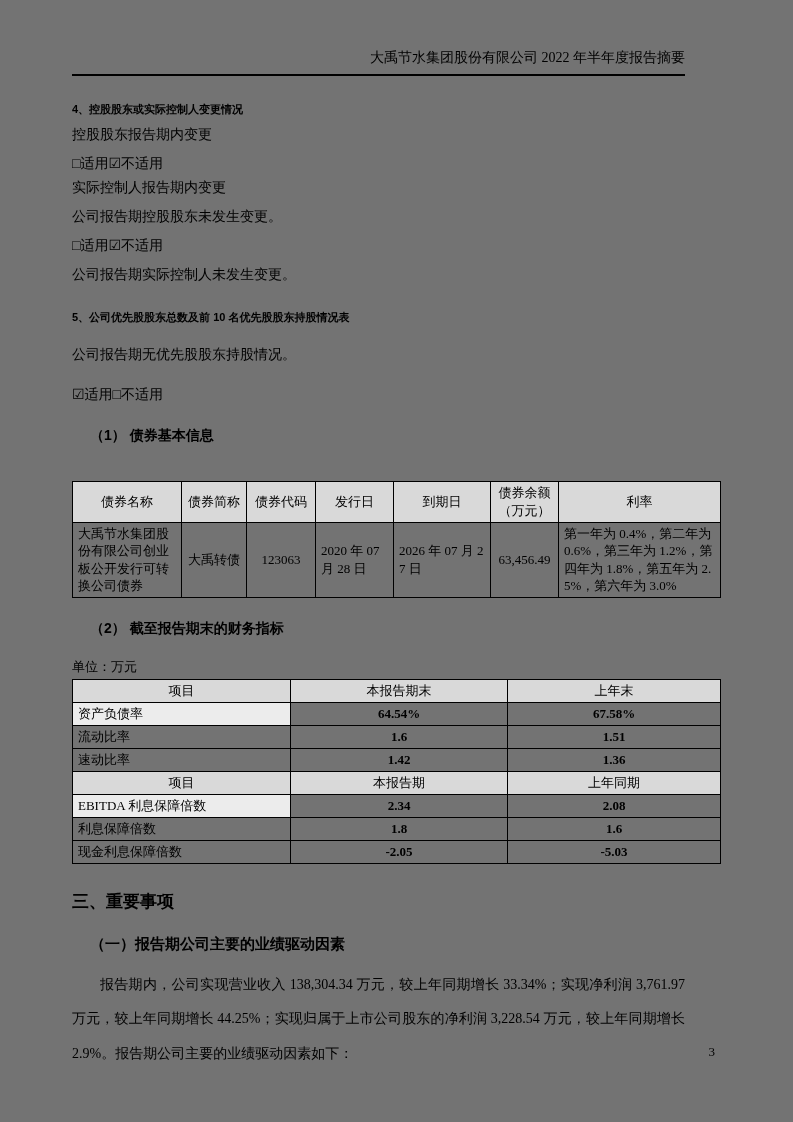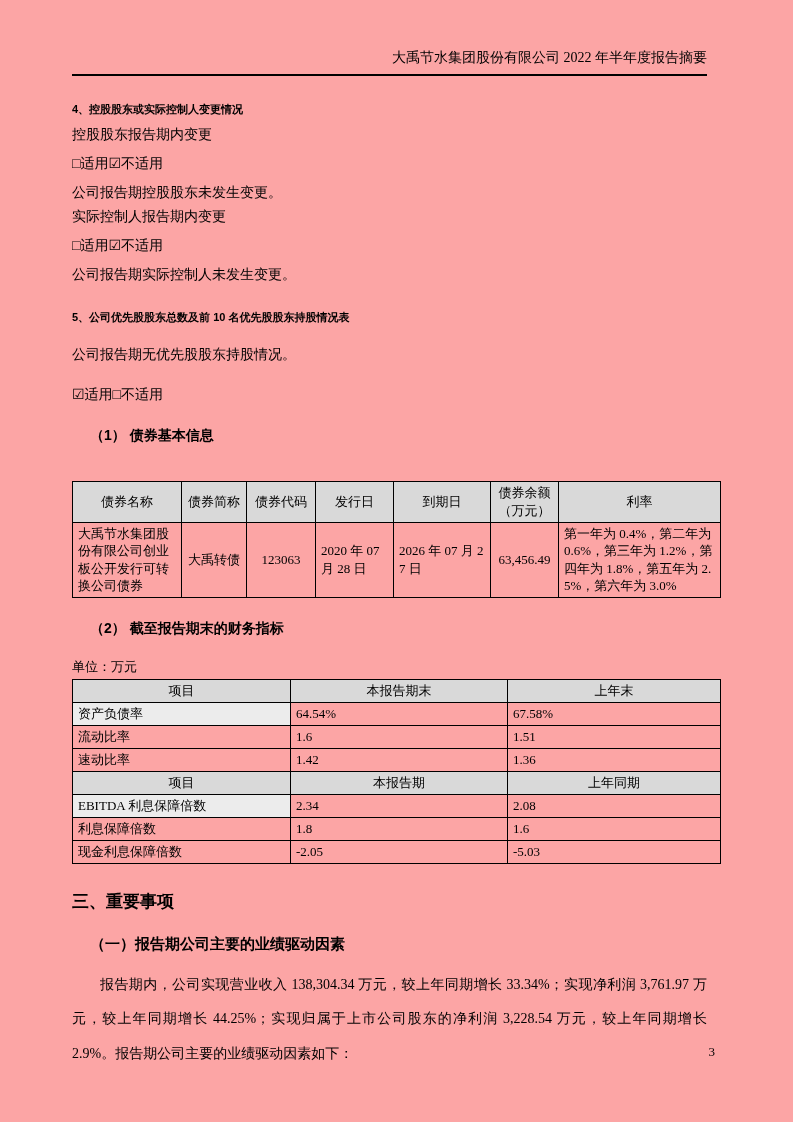--- a/index.html
+++ b/index.html
@@ -1,25 +1,25 @@
 <!DOCTYPE html>
 <html lang="zh"><head>
 <meta charset="utf-8">
 <style>
   html,body{margin:0;padding:0;background:#888;}
   .page{
     position:relative;
     width:793px;height:1122px;
     margin:0 auto;
-    background:#fca5a5;
+    background:#737373;
     font-family:"Liberation Serif","DejaVu Serif",serif;
     color:#000;
     overflow:hidden;
     box-sizing:border-box;
-    padding:0 86px 0 72px;
+    padding:0 108px 0 72px;
   }
   
   .doc-header{
     margin:0;padding-top:49px;padding-bottom:7px;
     text-align:right;
     font-size:14px;
     border-bottom:2px solid #000;
   }
   
   .h-num{
@@ -57,21 +57,21 @@
     word-break:break-all;
     box-sizing:border-box;
   }
   th{background:#d9d9d9;text-align:center;}
   .bond-table{margin-top:36px;}
   .bond-table th{height:40px;}
   .bond-table td{height:66px;line-height:1.35;}
   .prewrap{white-space:pre-line;}
   .ta-l{text-align:left;}
   .ta-c{text-align:center;}
-  .ta-r{text-align:left;}
+  .ta-r{text-align:center;font-weight:bold;}
   .unit-label{font-size:13px;text-align:left;margin:20px 0 3px 0;}
   .fin-table th{height:20px;}
   .fin-table td{height:15px;}
   .fin-table td.tall{height:20px;}
   .fin-table td.shaded{background:#ececec;}
   
   .body-para{
     font-size:14px;
     line-height:2.45;
     text-align:justify;
@@ -89,22 +89,22 @@
 
 <div class="page">
 
   <div class="doc-header">大禹节水集团股份有限公司 2022 年半年度报告摘要</div>
 
   <h2 class="h-num">4、控股股东或实际控制人变更情况</h2>
   <p class="line" style="margin-top:10px;">控股股东报告期内变更</p>
   <p class="checkline">
     <span class="cb">□适用</span><span>☑不适用</span>
   </p>
+  <p class="line tight">实际控制人报告期内变更</p>
   <p class="line">公司报告期控股股东未发生变更。</p>
-  <p class="line tight">实际控制人报告期内变更</p>
   <p class="checkline">
     <span class="cb">□适用</span><span>☑不适用</span>
   </p>
   <p class="line">公司报告期实际控制人未发生变更。</p>
 
   <h2 class="h-num">5、公司优先股股东总数及前 10 名优先股股东持股情况表</h2>
   <p class="line" style="margin-top:22px;">公司报告期无优先股股东持股情况。</p>
 
   <p class="checkline" style="margin-top:24px;">
     <span class="cb">☑适用</span><span>□不适用</span>

